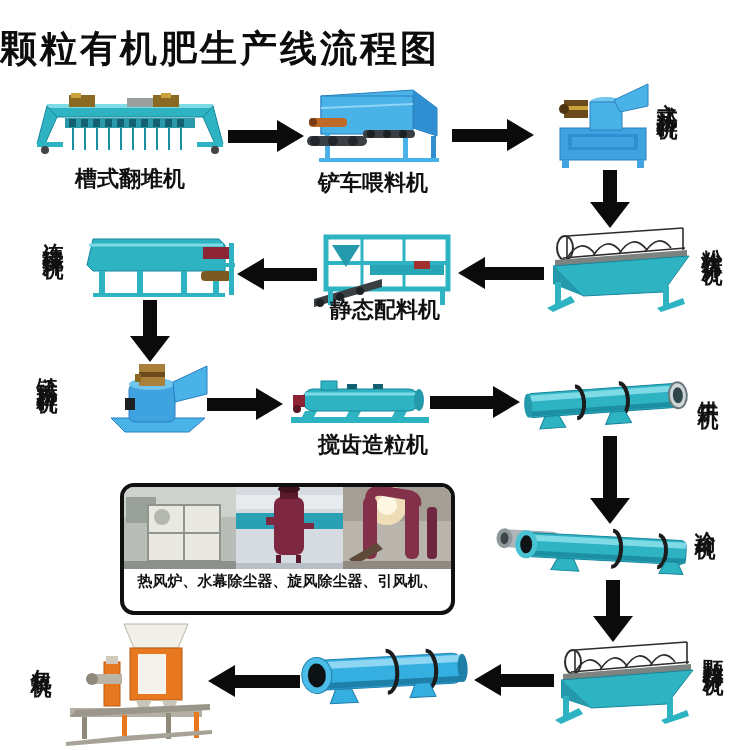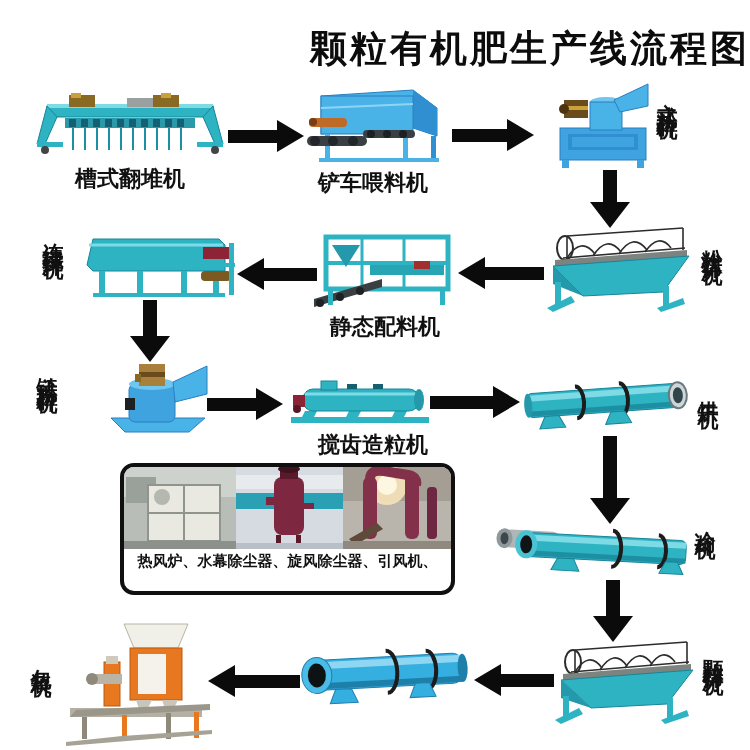--- a/index.html
+++ b/index.html
@@ -1,31 +1,31 @@
 <!DOCTYPE html>
 <html><head>
 <meta charset="utf-8">
 <style>
   html,body{margin:0;padding:0;}
   body{width:750px;height:750px;background:#ffffff;font-family:"Liberation Serif","DejaVu Serif",serif;}
   #stage{position:relative;width:750px;height:750px;overflow:hidden;background:#ffffff;}
   .abs{position:absolute;}
-  #title{left:0;top:24px;width:750px;text-align:right;font-size:37px;font-weight:bold;color:#0c0c0c;letter-spacing:3px;}
+  #title{left:0;top:24px;width:750px;text-align:left;font-size:37px;font-weight:bold;color:#0c0c0c;letter-spacing:3px;}
   .lab-h{font-size:22px;font-weight:bold;color:#111;text-align:center;white-space:nowrap;}
   .lab-v{font-size:21px;font-weight:bold;color:#111;writing-mode:vertical-rl;text-orientation:upright;letter-spacing:4px;line-height:1.05;}
   
   .arrow-right,.arrow-left{display:flex;align-items:center;}
   .arrow-right .shaft,.arrow-left .shaft{flex:1;height:13px;background:#0b0b0b;}
   .arrow-right .head{width:0;height:0;border-left:27px solid #0b0b0b;border-top:16px solid transparent;border-bottom:16px solid transparent;}
   .arrow-left .head{width:0;height:0;border-right:27px solid #0b0b0b;border-top:16px solid transparent;border-bottom:16px solid transparent;}
   .arrow-down{display:flex;flex-direction:column;align-items:center;}
   .arrow-down .shaft{width:14px;flex:1;background:#0b0b0b;}
   .arrow-down .head{width:0;height:0;border-top:26px solid #0b0b0b;border-left:20px solid transparent;border-right:20px solid transparent;}
   
-  #aux-box{left:120px;top:463px;width:335px;height:132px;border:4px solid #101010;border-radius:14px;background:#fff;overflow:hidden;box-sizing:border-box;}
+  #aux-box{left:120px;top:483px;width:335px;height:132px;border:4px solid #101010;border-radius:14px;background:#fff;overflow:hidden;box-sizing:border-box;}
   #aux-photos{display:flex;height:82px;}
   #aux-photos svg{display:block;}
   #aux-text{height:42px;padding-top:2px;text-align:center;font-size:15px;font-weight:bold;color:#111;line-height:20px;}
   svg{overflow:visible;}
 </style>
 </head>
 <body>
 
 <div id="stage">
 
@@ -170,21 +170,21 @@
       <rect x="58" y="32" width="74" height="10" fill="#28a5b5"></rect>
       <rect x="102" y="28" width="16" height="8" fill="#a03030"></rect>
       <polygon points="2,66 70,46 70,54 2,74" fill="#3a3f44"></polygon>
       <circle cx="8" cy="70" r="4" fill="#1d2124"></circle>
         <circle cx="28" cy="64" r="4" fill="#1d2124"></circle>
         <circle cx="48" cy="58" r="4" fill="#1d2124"></circle>
       <rect x="16" y="56" width="5" height="16" fill="#2eb3c3"></rect>
       <rect x="128" y="56" width="5" height="16" fill="#2eb3c3"></rect>
     </svg>
   </div>
-  <div class="abs lab-h" style="left:300px;top:312px;width:170px;">静态配料机</div>
+  <div class="abs lab-h" style="left:300px;top:295px;width:170px;">静态配料机</div>
 
   <div class="abs arrow-left" style="left:237px;top:258px;width:80px;height:32px;">
       <div class="head"></div>
       <div class="shaft"></div>
     </div>
 
   <div class="abs" style="left:85px;top:231px;">
     <svg width="158" height="74" viewBox="0 0 158 74">
       <polygon points="8,8 134,8 140,14 140,40 8,40 2,34" fill="#2eb3c3" stroke="#17859a" stroke-width="1"></polygon>
       <line x1="4" y1="14" x2="138" y2="14" stroke="#7edbe6" stroke-width="3"></line>

